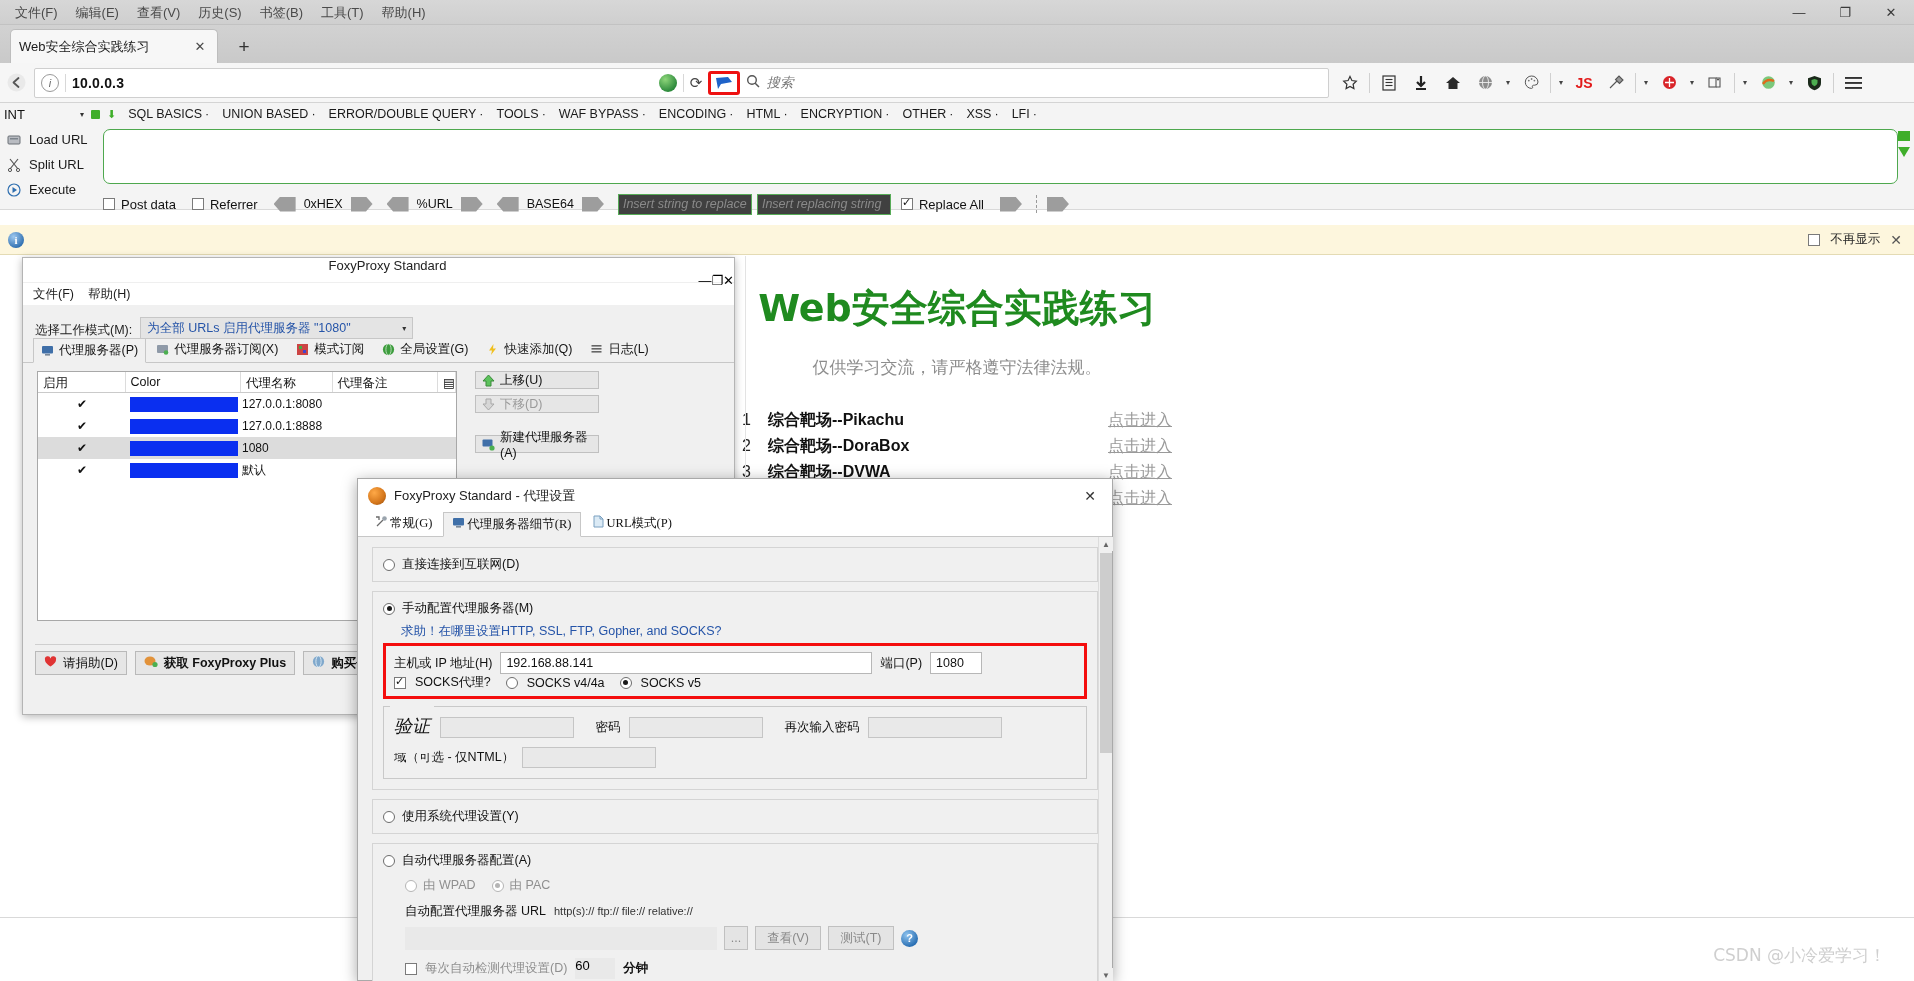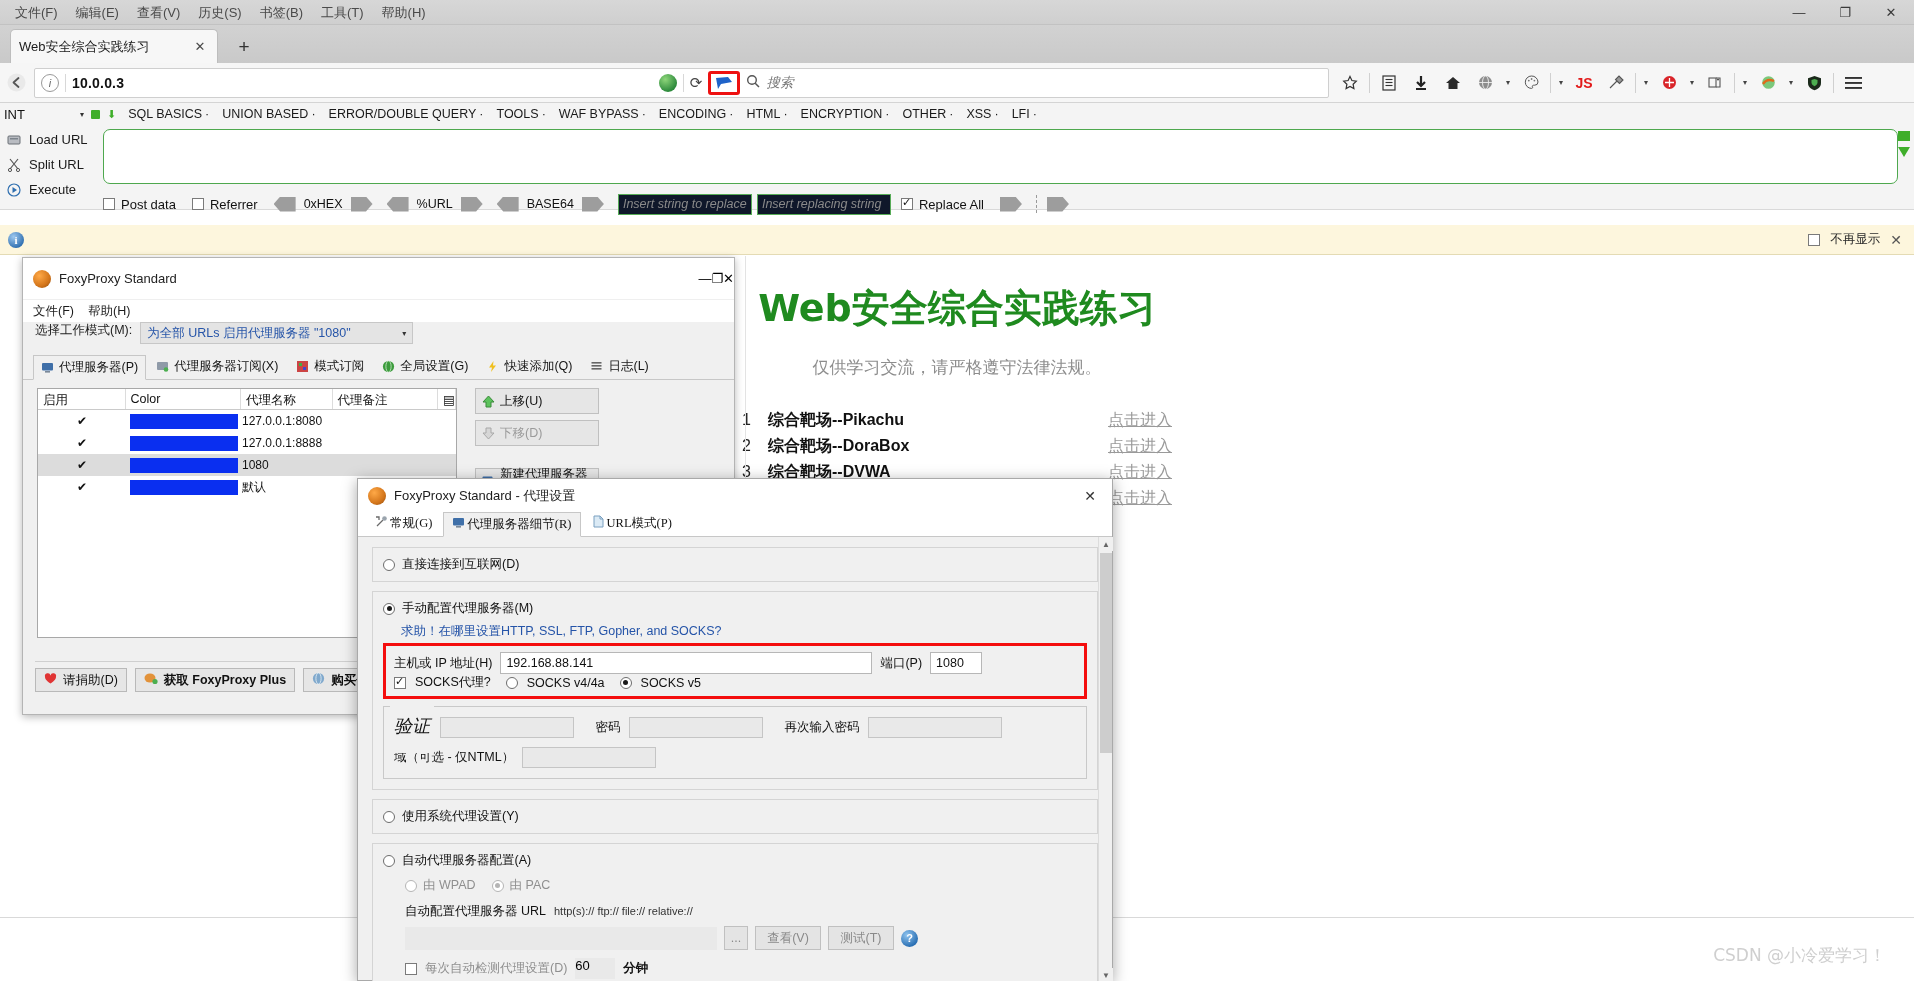--- a/index.html
+++ b/index.html
@@ -101,21 +101,21 @@
   .cbx { width:12px; height:12px; border:1px solid #7a7a7a; background:#fff; display:inline-block;
     position:relative; }
   .cbx.checked::after { content:"\2713"; position:absolute; left:0px; top:-3px; font-size:11px; color:#111;}
   .hb-optrow .lbl { font-size:13px; color:#111; margin-left:6px; margin-right:16px;}
   .encbtn { display:flex; align-items:center; margin-right:14px; }
   .encbtn .left { width:22px; height:15px; background:#9d9d9d;
      clip-path: polygon(100% 0, 100% 100%, 30% 100%, 0 50%, 30% 0); }
   .encbtn .mid { font-size:12.5px; color:#111; padding:0 8px; white-space:nowrap;}
   .encbtn .right { width:22px; height:15px; background:#9d9d9d;
      clip-path: polygon(0 0, 70% 0, 100% 50%, 70% 100%, 0 100%); }
-  .hb-inp { height:21px; border:1px solid #57ab57; background:#0f172a; font-size:12.5px;
+  .hb-inp { height:21px; border:1px solid #57ab57; background:#404040; font-size:12.5px;
     font-style:italic; color:#8a8a8a; padding:0 4px; display:flex; align-items:center;
     overflow:hidden; white-space:nowrap;}
   .arrowonly { width:22px; height:15px; background:#9d9d9d; margin-left:10px;
      clip-path: polygon(0 0, 70% 0, 100% 50%, 70% 100%, 0 100%); }
   .hb-dashed { width:1px; height:18px; border-left:1px dashed #9a9a9a; margin-left:14px;}
 
   
   .notify { position:absolute; left:0; top:225px; width:1914px; height:30px;
     background:#fdf6dd; border-bottom:1px solid #e4dbb4; display:flex; align-items:center; padding:0 8px;}
   .notify .nicon { width:16px; height:16px; border-radius:50%;
@@ -141,29 +141,29 @@
   .page .hline { position:absolute; left:0; top:661px; width:1914px; height:1px; background:#d9d9d9;}
 
   .watermark { position:absolute; right:28px; bottom:14px; color:#cfcfcf; font-size:17px;
      font-family:"DejaVu Sans","Liberation Sans",sans-serif; }
 
   
   .fp {
     position:absolute; left:22px; top:257px; width:713px; height:458px;
     background:#f0f0f0; border:1px solid #b4b4b4; box-shadow:0 2px 8px rgba(0,0,0,.28);
   }
-  .fp-title { height:42px; background:#fff; display:flex; align-items:center; padding-left:10px;
-     border-bottom:1px solid #efefef;}
+  .fp-title { height:25px; background:#fff; display:flex; align-items:center; padding-left:10px;
+     border-bottom:1px solid #efefef;flex-direction:column;}
   .fp-title .fox { width:18px; height:18px; border-radius:50%;
     background:radial-gradient(circle at 35% 32%, #ffa947, #d4761b 60%, #8d4a0e 100%); }
   .fp-title .t { font-size:13px; color:#222; margin-left:8px;}
   .fp-title .ctrls { margin-left:auto; display:flex; }
   .fp-menu { height:22px; display:flex; align-items:center; padding-left:10px; gap:14px; background:#fff;}
   .fp-menu span { font-size:12.5px; color:#1c1c1c; }
-  .fp-mode { height:34px; display:flex; align-items:flex-start; padding-left:12px; background:#f0f0f0;}
+  .fp-mode { height:34px; display:flex; align-items:flex-end; padding-left:12px; background:#f0f0f0;}
   .fp-mode .lbl { font-size:12.5px; color:#1c1c1c; margin-right:8px;}
   .fp-mode .sel { width:273px; height:22px; background:#e4e4e4; border:1px solid #c7c7c7;
     display:flex; align-items:center; padding:0 6px; font-size:12.5px; color:#2554a8;}
   .fp-mode .sel .cv { margin-left:auto; font-size:8px; color:#333;}
   .fp-tabs { height:24px; display:flex; align-items:flex-end; padding-left:10px; gap:2px;
      border-bottom:1px solid #c7c7c7; }
   .fp-tab { display:flex; align-items:center; gap:5px; padding:3px 7px; font-size:12.5px; color:#141414;
      border:1px solid transparent; white-space:nowrap;}
   .fp-tab.active { background:#f0f0f0; border:1px solid #c7c7c7; border-bottom:1px solid #f0f0f0;
     margin-bottom:-1px; }
@@ -176,21 +176,21 @@
   .fp-thead div { font-size:12.5px; color:#111; padding:3px 5px; border-right:1px solid #dcdcdc;}
   .fp-th1 { width:88px; } .fp-th2 { width:116px; } .fp-th3 { width:92px; } .fp-th4 { width:106px; }
   .fp-th5 { width:18px; text-align:center; }
   .fp-trow { display:flex; height:22px; align-items:center; }
   .fp-trow.sel { background:#dcdcdc; }
   .fp-trow .c1 { width:88px; text-align:center; font-size:12px; color:#111;}
   .fp-trow .c2 { width:116px; padding:0 4px;}
   .fp-trow .c2 .sw { width:100%; height:15px; background:#0a2ff0;}
   .fp-trow .c3 { width:92px; font-size:12px; color:#111; white-space:nowrap;}
   .fp-right { position:absolute; left:452px; top:8px; width:124px; }
-  .fp-btn { width:124px; height:26px; background:#e6e6e6; border:1px solid #c0c0c0;
+  .fp-btn { width:124px; height:18px; background:#e6e6e6; border:1px solid #c0c0c0;
      display:flex; align-items:center; gap:5px; padding-left:6px; font-size:12.5px; color:#111; margin-bottom:6px;}
   .fp-btn.dis { color:#9a9a9a; }
   .fp-btn .gi { width:13px; height:13px;}
   .fp-bottom { position:absolute; left:12px; bottom:10px; display:flex; gap:8px;}
   .fp-bbtn { height:24px; background:#e6e6e6; border:1px solid #b9b9b9; display:flex; align-items:center;
      gap:6px; padding:0 8px; font-size:12.5px; color:#111; white-space:nowrap;}
   .fp-sep { position:absolute; left:12px; bottom:40px; width:688px; height:1px; background:#cfcfcf;}
 
   
   .dlg {

